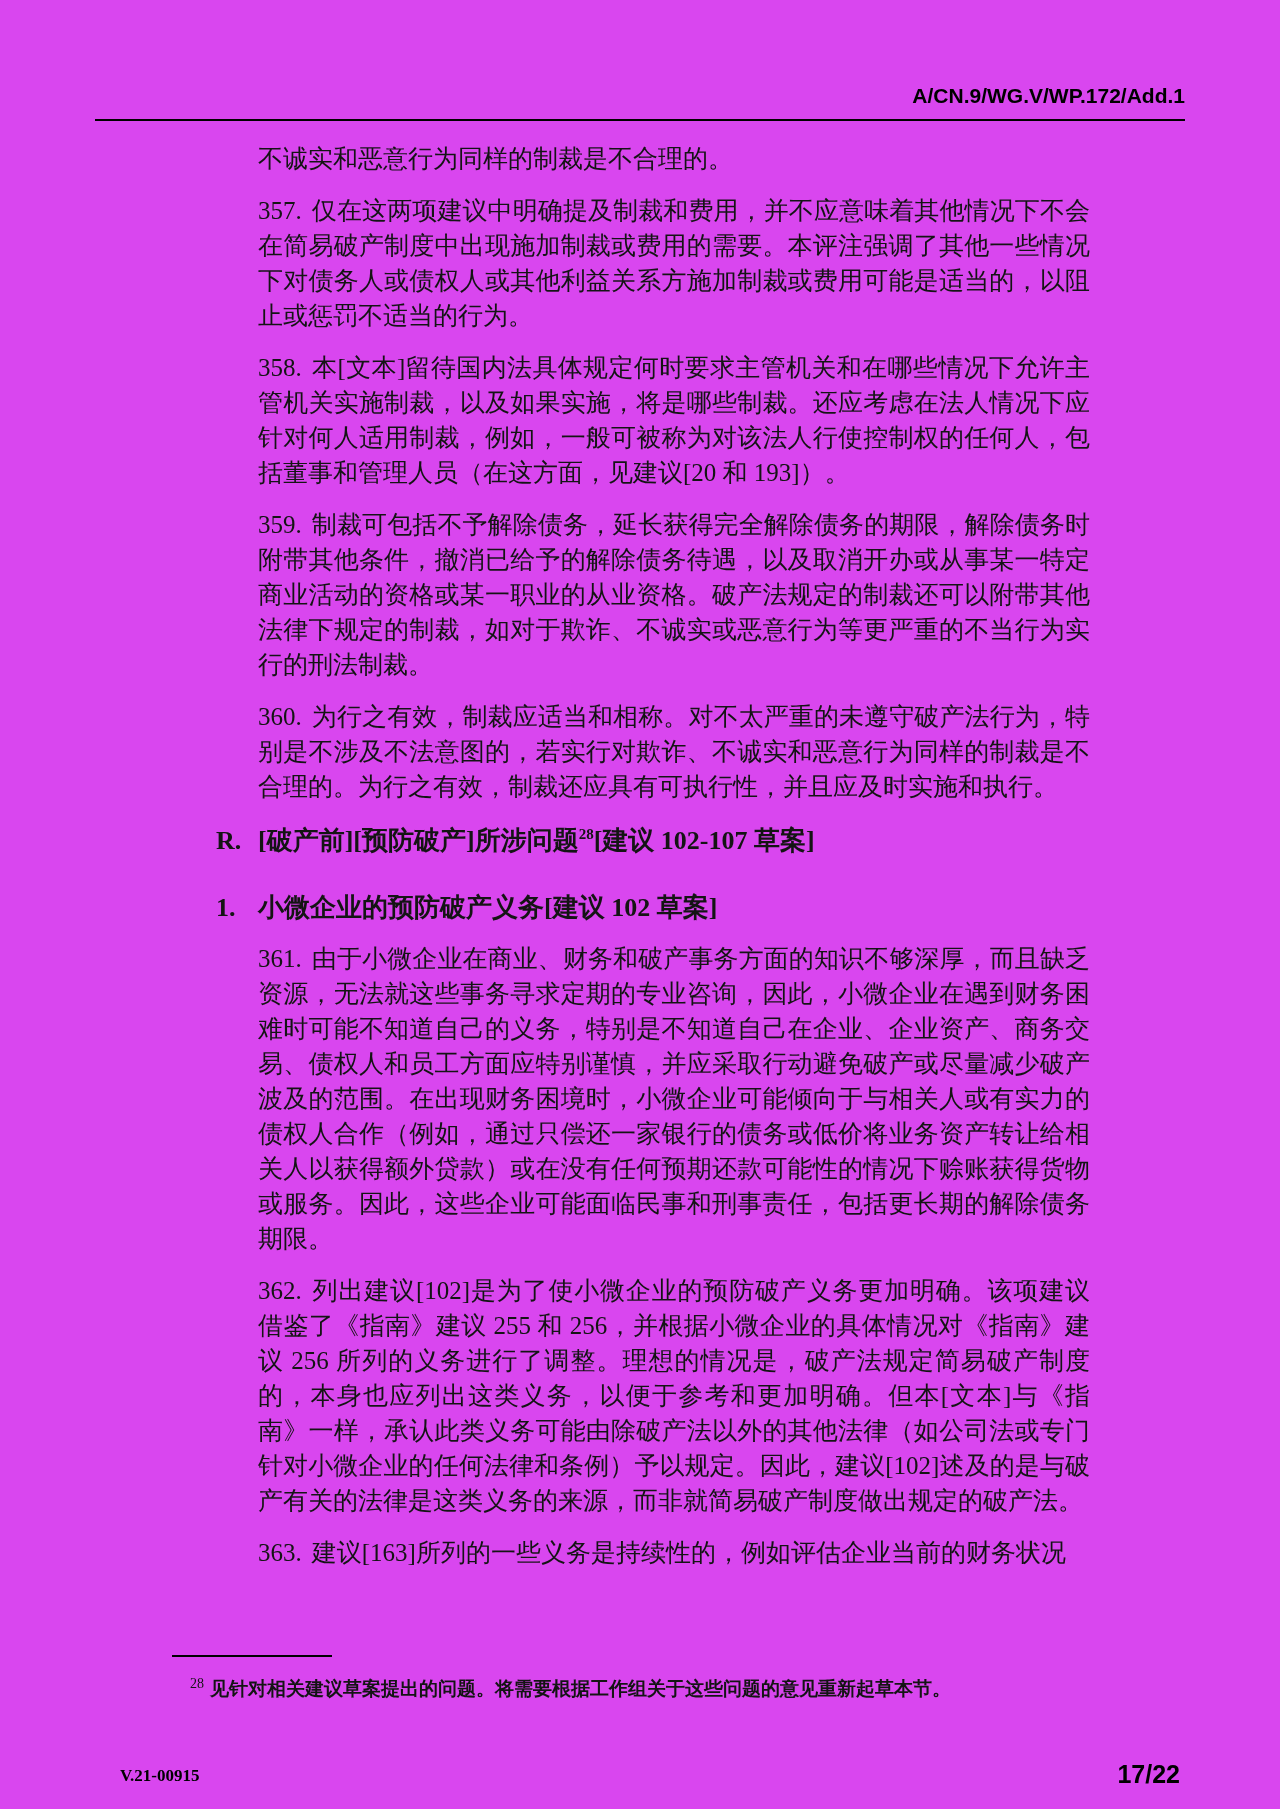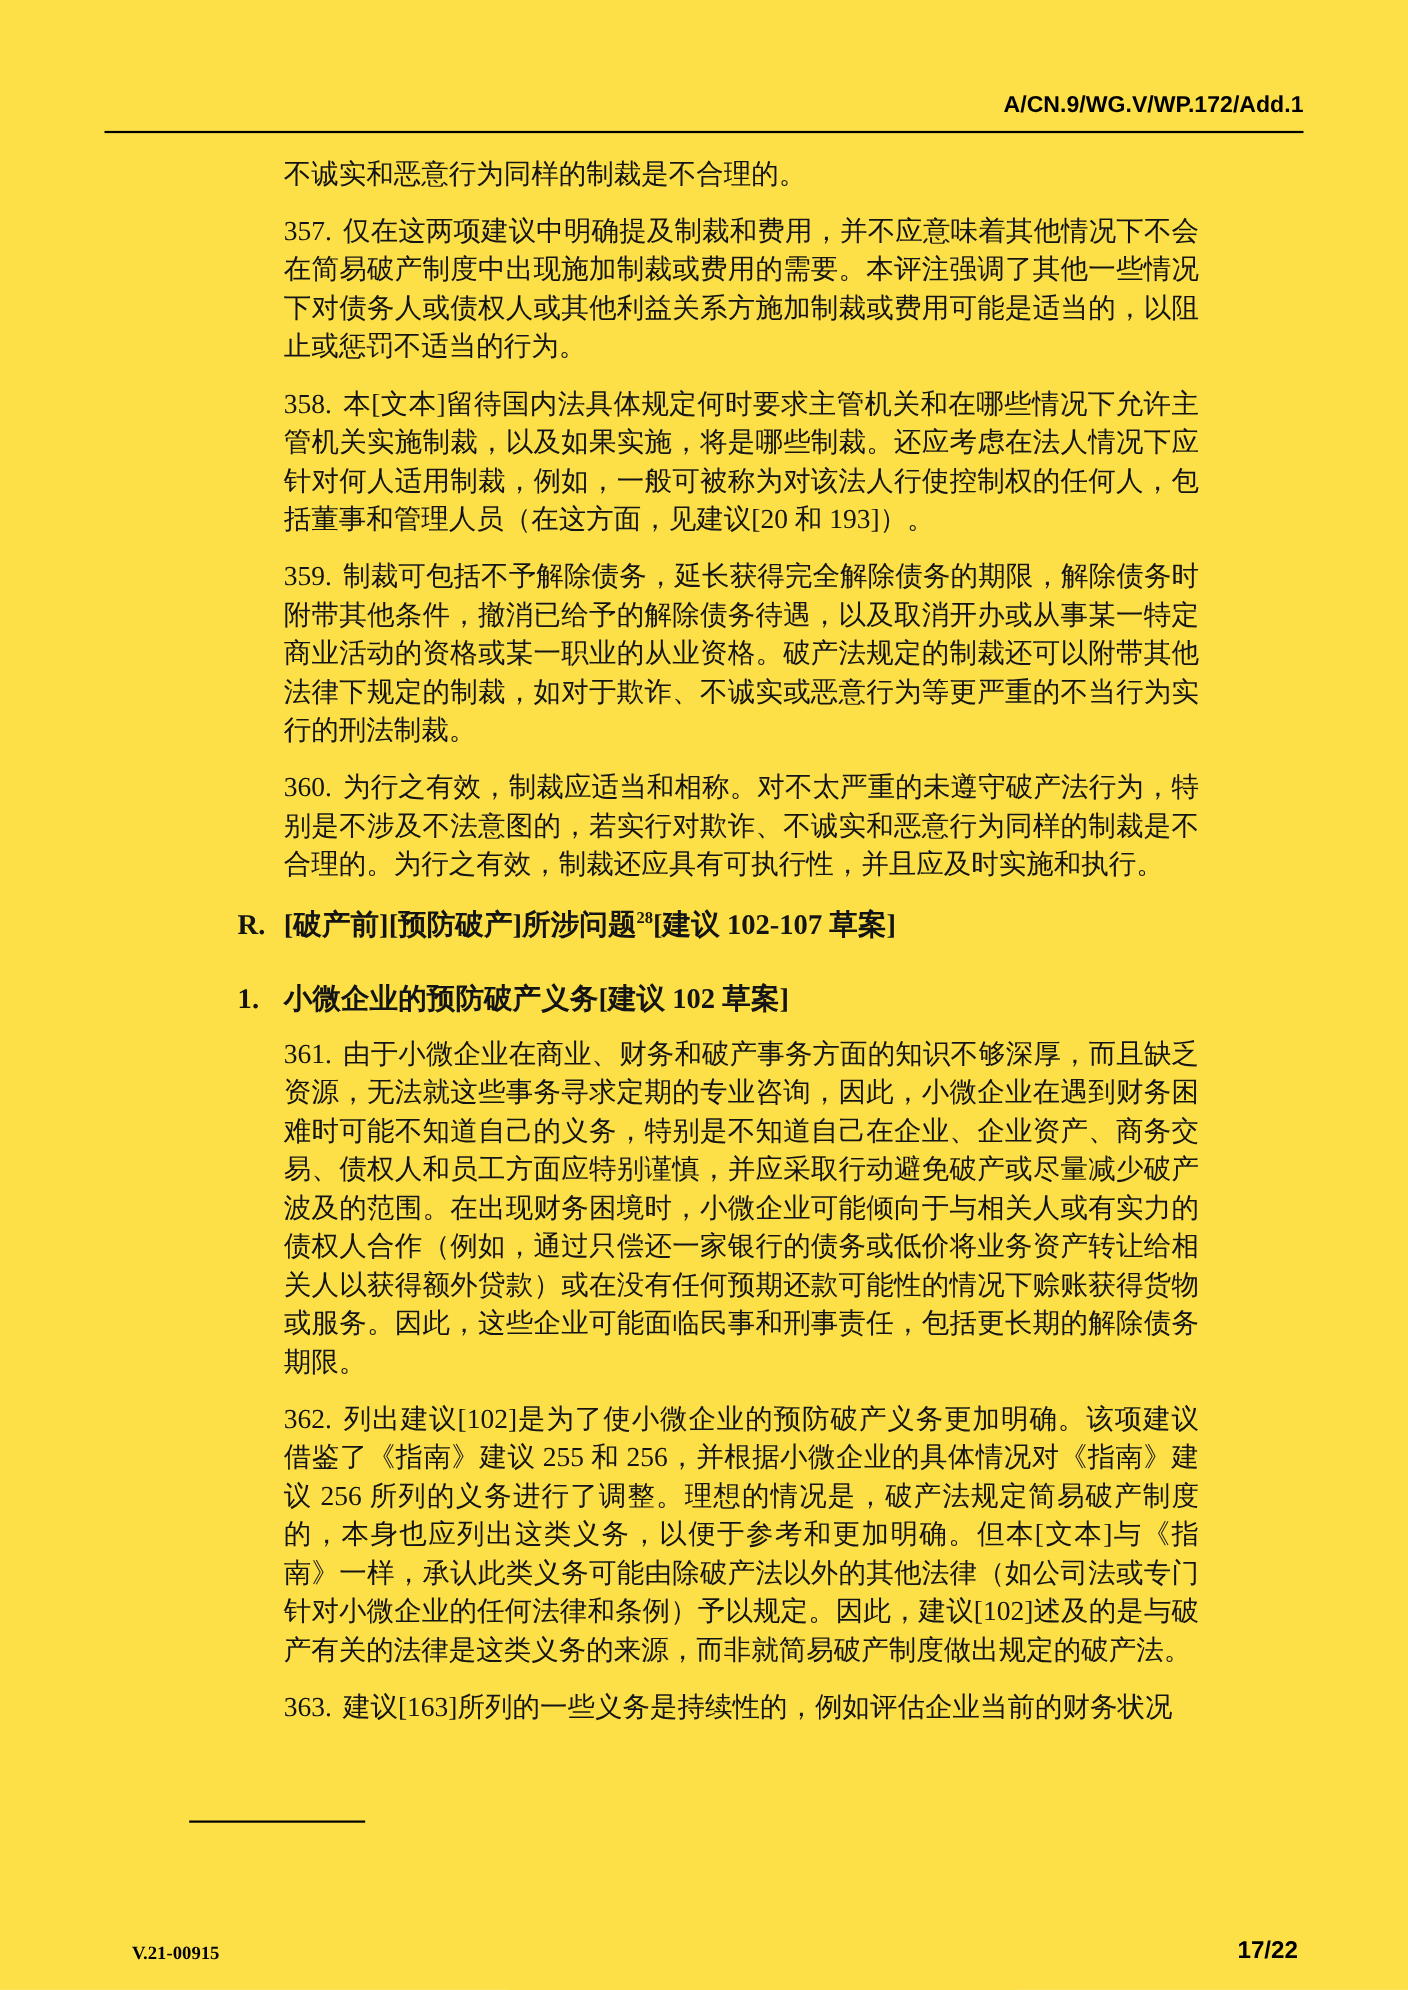--- a/index.html
+++ b/index.html
@@ -4,21 +4,21 @@
 <style>
   html, body {
     margin: 0;
     padding: 0;
     background: #ffffff;
   }
   .page {
     position: relative;
     width: 1280px;
     height: 1809px;
-    background: #fde047;
+    background: #d946ef;
     color: #141414;
     font-family: "Liberation Serif", "DejaVu Serif", serif;
     overflow: hidden;
   }
   
   .doc-symbol {
     position: absolute;
     top: 84px;
     right: 95px;
     font-family: "Liberation Sans", "DejaVu Sans", sans-serif;
@@ -108,21 +108,21 @@
     font-size: 17px;
     color: #000;
     font-weight: bold;
   }
   .footer-page {
     position: absolute;
     right: 100px;
     top: 1760px;
     font-family: "Liberation Sans", "DejaVu Sans", sans-serif;
     font-weight: bold;
-    font-size: 22px;
+    font-size: 25px;
     color: #000;
   }
 </style>
 </head>
 <body>
 
 <div class="page">
 
   <div class="doc-symbol">A/CN.9/WG.V/WP.172/Add.1</div>
   <div class="header-rule"></div>
@@ -167,17 +167,20 @@
       <span class="pnum">362.</span><span>列出建议[102]是为了使小微企业的预防破产义务更加明确。该项建议借鉴了《指南》建议 255 和 256，并根据小微企业的具体情况对《指南》建议 256 所列的义务进行了调整。理想的情况是，破产法规定简易破产制度的，本身也应列出这类义务，以便于参考和更加明确。但本[文本]与《指南》一样，承认此类义务可能由除破产法以外的其他法律（如公司法或专门针对小微企业的任何法律和条例）予以规定。因此，建议[102]述及的是与破产有关的法律是这类义务的来源，而非就简易破产制度做出规定的破产法。</span>
     </p>
 
     <p class="para para-last">
       <span class="pnum">363.</span><span>建议[163]所列的一些义务是持续性的，例如评估企业当前的财务状况</span>
     </p>
 
   </div>
 
   <div class="footnote-separator"></div>
+  <p class="footnote">
+    <sup>28</sup><span>见针对相关建议草案提出的问题。将需要根据工作组关于这些问题的意见重新起草本节。</span>
+  </p>
 
   <div class="footer-job">V.21-00915</div>
   <div class="footer-page">17/22</div>
 
 </div>
 
 </body></html>

